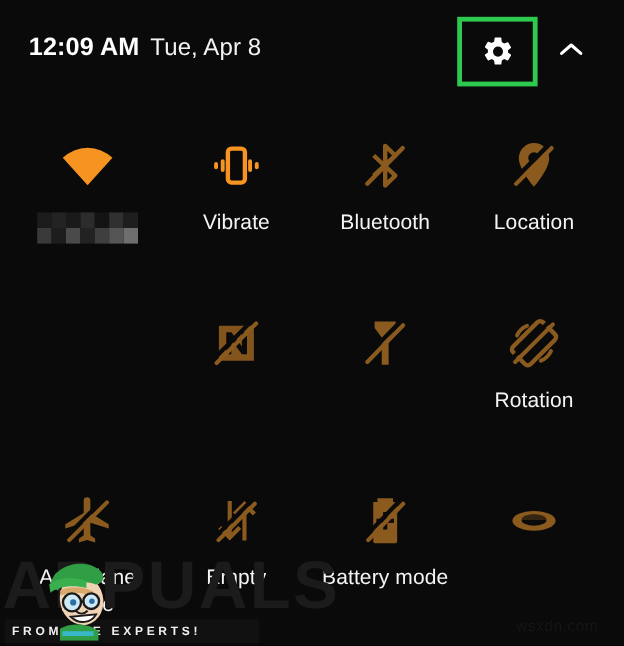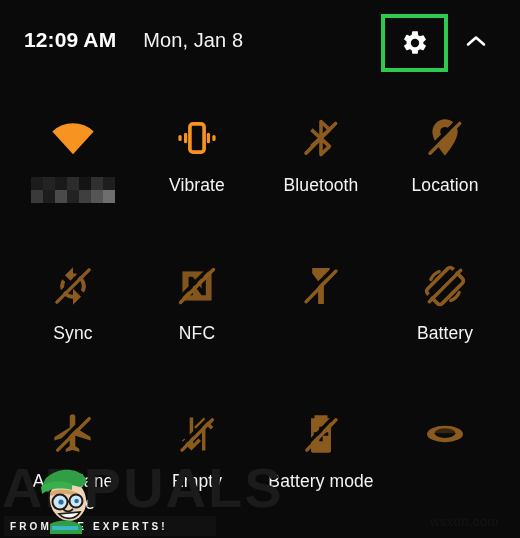--- a/index.html
+++ b/index.html
@@ -28,21 +28,21 @@
     left: 0; top: 0;
     width: 520px;
     height: 88px;
   }
   #clock-wrap {
     position: absolute;
     left: 24px;
     top: 28px;
     display: flex;
     align-items: baseline;
-    gap: 27px;
+    gap: 9px;
     white-space: nowrap;
   }
   #clock-time {
     color: #ffffff;
     font-size: 21px;
     font-weight: bold;
     letter-spacing: 0.1px;
   }
   #clock-date {
     color: #f2f2f2;
@@ -186,21 +186,21 @@
   }
 </style>
 </head>
 <body>
 
 <div id="screen">
 
   <div id="statusbar">
     <div id="clock-wrap">
       <span id="clock-time">12:09 AM</span>
-      <span id="clock-date">Mon, Jan 8</span>
+      <span id="clock-date">Tue, Apr 8</span>
     </div>
 
     <div id="gear-highlight">
       <span>
         <svg width="28" height="28" viewBox="0 0 24 24">
           <path fill="#ffffff" d="M19.14 12.94a7.07 7.07 0 0 0 .06-.94 7.07 7.07 0 0 0-.06-.94l2.03-1.58a.5.5 0 0 0 .12-.62l-1.92-3.32a.5.5 0 0 0-.6-.22l-2.39.96a7.2 7.2 0 0 0-1.62-.94l-.36-2.54A.49.49 0 0 0 13.9 2h-3.84a.49.49 0 0 0-.49.42l-.36 2.54c-.59.24-1.13.56-1.62.94l-2.39-.96a.5.5 0 0 0-.6.22L2.68 8.48a.5.5 0 0 0 .12.62l2.03 1.58c-.04.31-.06.63-.06.94 0 .31.02.63.06.94L2.8 14.14a.5.5 0 0 0-.12.62l1.92 3.32c.12.22.38.3.6.22l2.39-.96c.5.38 1.03.7 1.62.94l.36 2.54c.04.24.25.42.49.42h3.84c.24 0 .45-.18.49-.42l.36-2.54c.59-.24 1.13-.56 1.62-.94l2.39.96c.22.08.48 0 .6-.22l1.92-3.32a.5.5 0 0 0-.12-.62l-2.03-1.58zM12 15.6A3.6 3.6 0 1 1 15.6 12 3.6 3.6 0 0 1 12 15.6z"></path>
         </svg>
       </span>
     </div>
 
@@ -271,42 +271,30 @@
             <path fill="none" stroke="#8a5a1e" stroke-width="1.9" stroke-linejoin="round" d="M7 7.6 L16.4 16.4 L12 20.6 L12 3.4 L16.4 7.6 L7 16.4"></path>
             <line x1="4.2" y1="19.9" x2="19.6" y2="4.4" stroke="#8a5a1e" stroke-width="1.9" stroke-linecap="round"></line>
           </svg>
         </div>
         <div class="tile-label">Bluetooth</div>
       </div>
     </div>
 
     <div class="tile-row">
 
-      <div class="tile tile-col-0">
-        <div class="tile-icon">
-          <svg width="46" height="46" viewBox="0 0 24 24">
-            <path fill="#8a5a1e" d="M12 5.4V2.2L7.8 6.4 12 10.6V7.4a4.6 4.6 0 0 1 4.1 6.65l1.5 1.5A6.6 6.6 0 0 0 12 5.4z"></path>
-            <path fill="#8a5a1e" d="M12 16.6a4.6 4.6 0 0 1-4.1-6.65l-1.5-1.5A6.6 6.6 0 0 0 12 18.6v3.2l4.2-4.2-4.2-4.2z"></path>
-            <line x1="3.6" y1="20.4" x2="20.4" y2="3.6" stroke="#8a5a1e" stroke-width="1.8" stroke-linecap="round"></line>
-            <line x1="3.6" y1="20.4" x2="20.4" y2="3.6" stroke="#0a0a0a" stroke-width="1.8" stroke-linecap="round" transform="translate(-1.4,-1.4)"></line>
-          </svg>
-        </div>
-        <div class="tile-label">Sync</div>
-      </div>
 
       <div class="tile tile-col-1">
         <div class="tile-icon">
           <svg width="46" height="46" viewBox="0 0 24 24">
             <path fill="#8a5a1e" d="M4.4 4.4h15.2v15.2H4.4z" opacity="0.95"></path>
             <path fill="#0a0a0a" d="M7.6 7.2h2.2l4.6 6.2V7.2h2.2v9.6h-2.2L9.8 10.6v6.2H7.6z"></path>
             <line x1="3.4" y1="20.6" x2="20.6" y2="3.4" stroke="#8a5a1e" stroke-width="1.8" stroke-linecap="round"></line>
             <line x1="3.4" y1="20.6" x2="20.6" y2="3.4" stroke="#0a0a0a" stroke-width="1.8" stroke-linecap="round" transform="translate(-1.5,-1.5)"></line>
           </svg>
         </div>
-        <div class="tile-label">NFC</div>
       </div>
 
       <div class="tile tile-col-2">
         <div class="tile-icon">
           <svg width="46" height="46" viewBox="0 0 24 24">
             <path fill="#8a5a1e" d="M7.4 2.6h9.2v2.8l-3.1 4.1v11.9h-3V9.5L7.4 5.4z"></path>
             <line x1="4.2" y1="20.2" x2="19.8" y2="4.2" stroke="#8a5a1e" stroke-width="1.8" stroke-linecap="round"></line>
             <line x1="4.2" y1="20.2" x2="19.8" y2="4.2" stroke="#0a0a0a" stroke-width="1.8" stroke-linecap="round" transform="translate(-1.4,-1.4)"></line>
           </svg>
         </div>
@@ -317,21 +305,21 @@
           <svg width="46" height="46" viewBox="0 0 24 24">
             <g transform="rotate(45 12 12)">
               <rect x="6.6" y="2.8" width="10.8" height="18.4" rx="1.8" fill="none" stroke="#8a5a1e" stroke-width="1.9"></rect>
             </g>
             <path fill="none" stroke="#8a5a1e" stroke-width="1.7" stroke-linecap="round" d="M4.6 8.6A8 8 0 0 1 9 4.4"></path>
             <path fill="none" stroke="#8a5a1e" stroke-width="1.7" stroke-linecap="round" d="M19.4 15.4A8 8 0 0 1 15 19.6"></path>
             <line x1="3.8" y1="20.2" x2="20.2" y2="3.8" stroke="#8a5a1e" stroke-width="1.8" stroke-linecap="round"></line>
             <line x1="3.8" y1="20.2" x2="20.2" y2="3.8" stroke="#0a0a0a" stroke-width="1.8" stroke-linecap="round" transform="translate(-1.4,-1.4)"></line>
           </svg>
         </div>
-        <div class="tile-label">Battery</div>
+        <div class="tile-label">Rotation</div>
       </div>
     </div>
 
     <div class="tile-row">
 
       <div class="tile tile-col-0">
         <div class="tile-icon">
           <svg width="46" height="46" viewBox="0 0 24 24">
             <path fill="#8a5a1e" d="M21.2 15.4v-1.9l-8-4.9V3.2a1.45 1.45 0 0 0-2.9 0v5.4l-8 4.9v1.9l8-2.5v5.4l-2.1 1.5v1.6l3.55-1 3.55 1v-1.6l-2.1-1.5v-5.4z"></path>
             <line x1="4" y1="20.4" x2="20.4" y2="4" stroke="#8a5a1e" stroke-width="1.8" stroke-linecap="round"></line>

